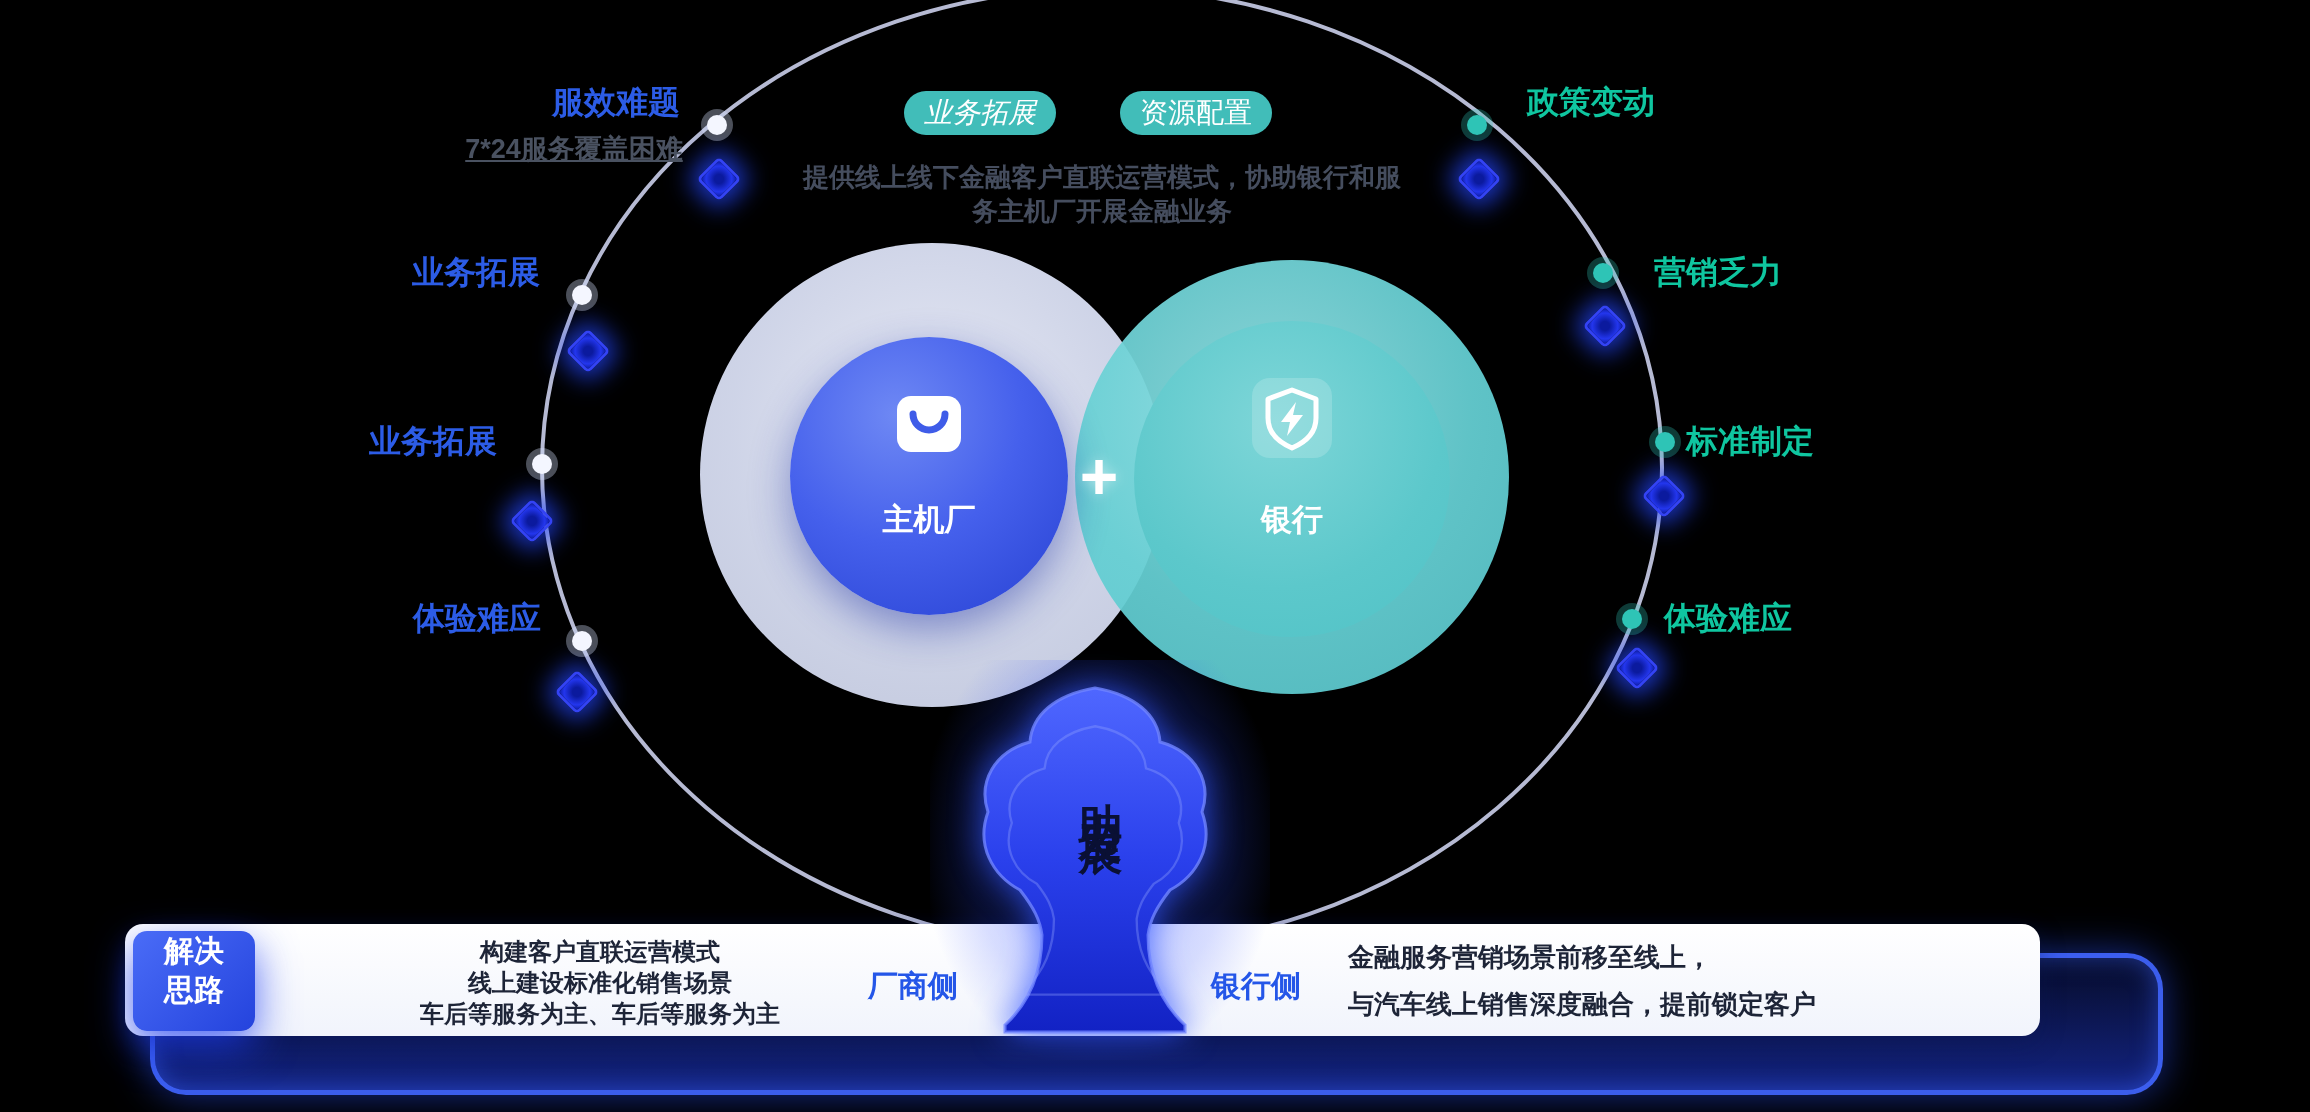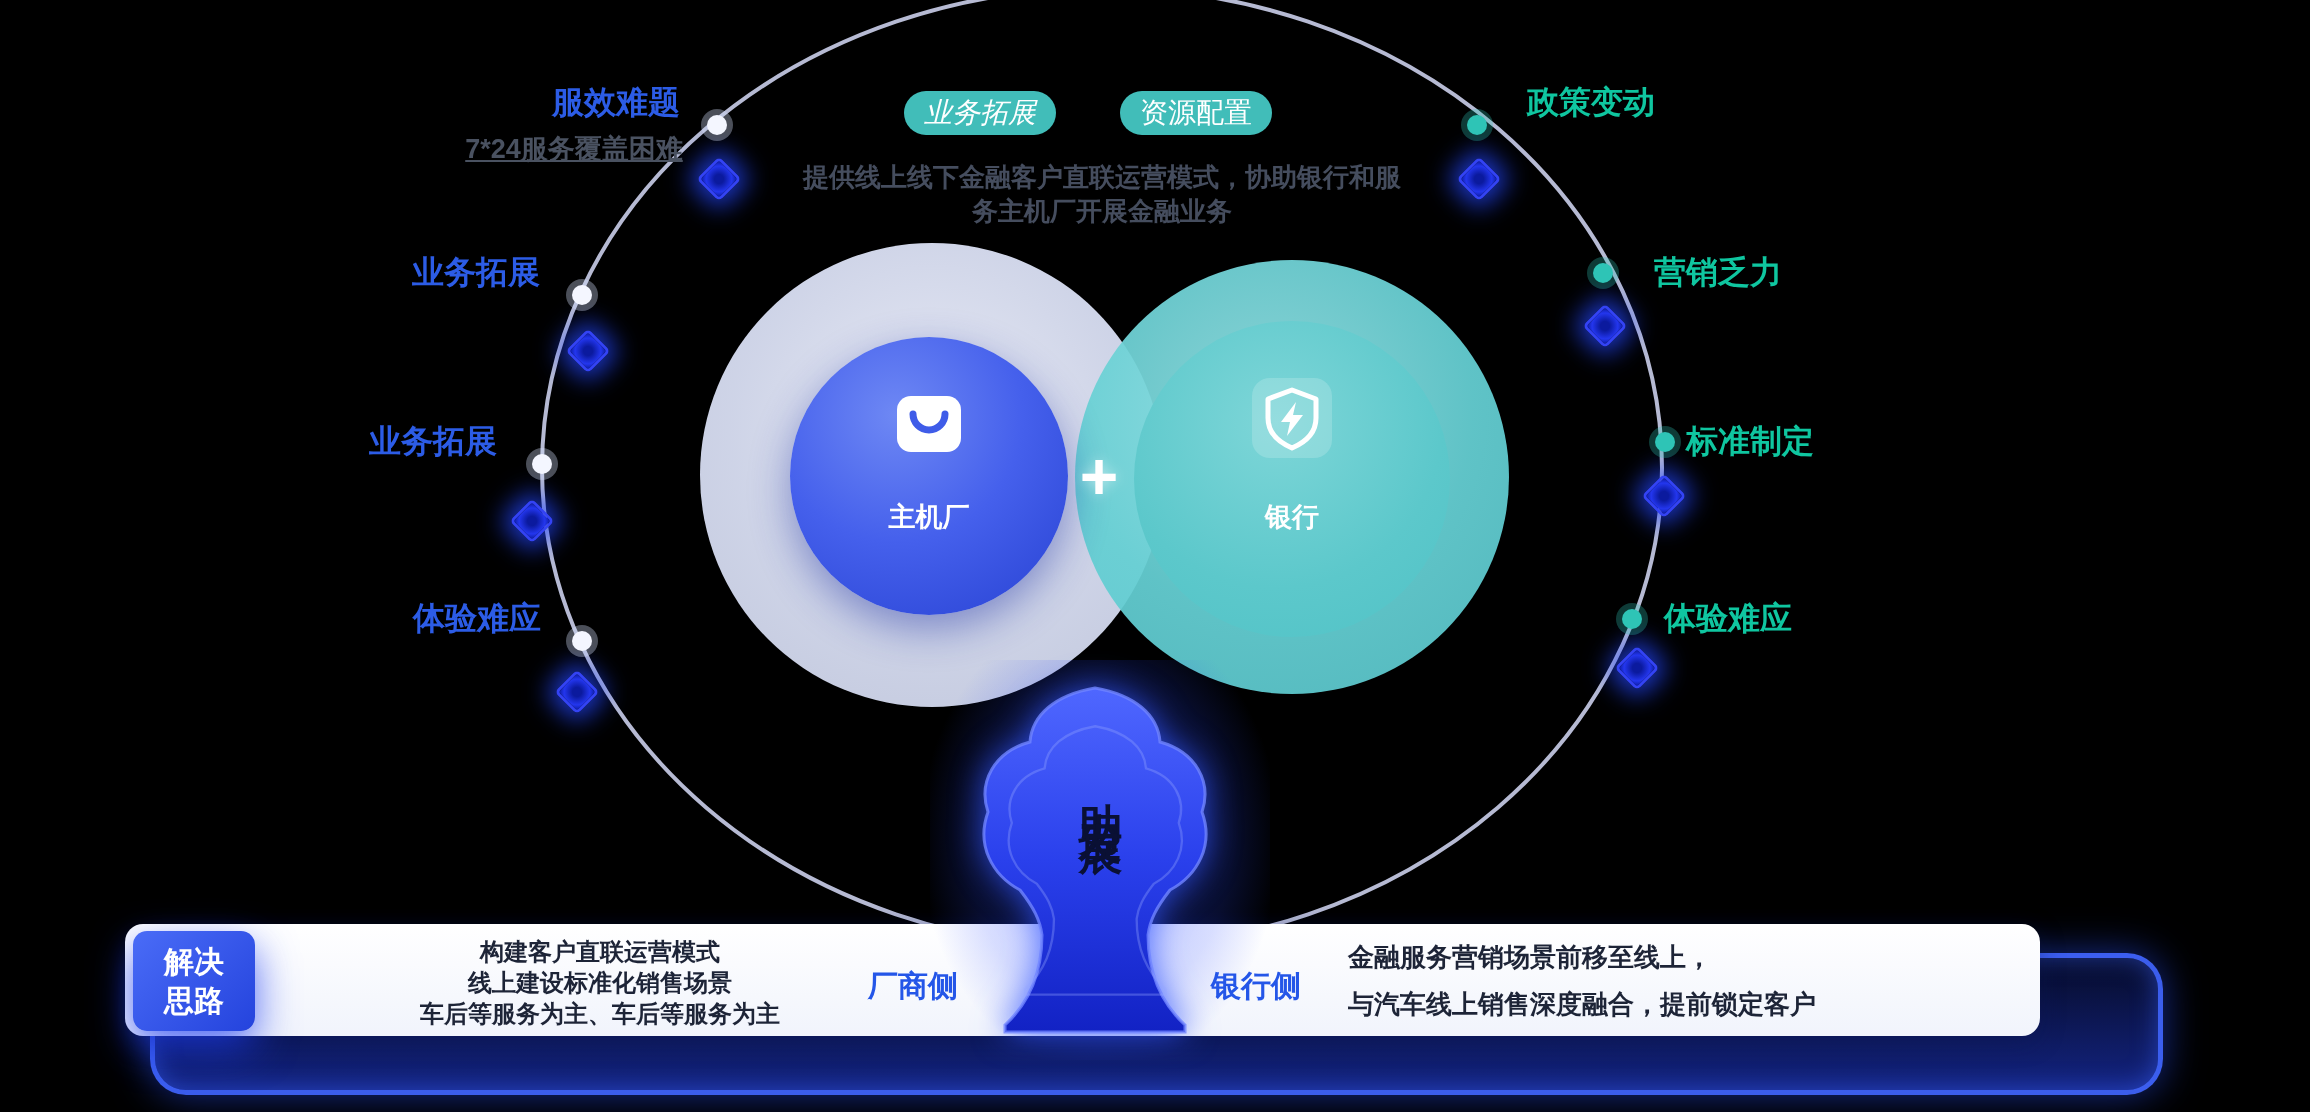--- a/index.html
+++ b/index.html
@@ -31,41 +31,41 @@
   .halo-circle{position:absolute;left:700px;top:243px;width:464px;height:464px;border-radius:50%;z-index:5;
         background:radial-gradient(circle at 50% 40%, rgba(240,243,255,0.96) 0%, rgba(224,230,251,0.92) 55%, rgba(219,226,250,0.88) 100%);}
   .teal-outer{position:absolute;left:1075px;top:260px;width:434px;height:434px;border-radius:50%;z-index:6;
         background:radial-gradient(circle at 45% 35%, rgba(148,223,226,0.95) 0%, rgba(101,207,211,0.94) 55%, rgba(88,199,205,0.92) 100%);}
   .teal-inner{position:absolute;left:1134px;top:321px;width:316px;height:316px;border-radius:50%;z-index:7;
         background:radial-gradient(circle at 45% 32%, #7ed6d8 0%, #5cc8cb 60%, #50c2c6 100%);}
   .blue-circle{position:absolute;left:790px;top:337px;width:278px;height:278px;border-radius:50%;z-index:8;
         background:radial-gradient(circle at 38% 28%, #6e88f4 0%, #4560ec 48%, #2741d2 100%);
         box-shadow:0 14px 40px rgba(20,40,160,0.45);}
   .circle-icon{position:absolute;z-index:9;}
-  .circle-label{position:absolute;width:200px;text-align:center;color:#fff;font-size:27px;font-weight:700;z-index:9;white-space:nowrap;}
+  .circle-label{position:absolute;width:200px;text-align:center;color:#fff;font-size:31px;font-weight:700;z-index:9;white-space:nowrap;}
   .plus-sign{position:absolute;left:1059px;top:436px;width:80px;height:80px;line-height:80px;text-align:center;
         color:#fff;font-size:66px;font-weight:600;z-index:10;text-shadow:0 0 14px rgba(255,255,255,0.55);}
 
   
   .trophy-glow{position:absolute;left:930px;top:660px;width:340px;height:400px;z-index:13;
         background:radial-gradient(ellipse at 50% 45%, rgba(45,75,255,0.45) 0%, rgba(45,75,255,0.18) 55%, rgba(45,75,255,0) 75%);}
   .trophy-svg{position:absolute;left:960px;top:680px;z-index:14;filter:drop-shadow(0 0 16px rgba(50,85,255,0.8));}
   .beacon-text{position:absolute;left:1072px;top:768px;z-index:15;writing-mode:vertical-rl;text-orientation:upright;
         font-size:44px;font-weight:800;letter-spacing:10px;color:#0a1034;}
 
   
   .bar-back{position:absolute;left:150px;top:953px;width:2003px;height:132px;border-radius:36px;z-index:11;
         border:5px solid rgba(62,98,245,0.95);
         background:linear-gradient(180deg, rgba(35,65,235,0.18) 0%, rgba(35,65,235,0.55) 100%);
         box-shadow:0 0 38px rgba(40,80,255,0.55), inset 0 0 24px rgba(60,100,255,0.5);}
   .bar-white{position:absolute;left:125px;top:924px;width:1915px;height:112px;border-radius:18px;z-index:12;
         background:linear-gradient(180deg,#ffffff 0%,#f1f4fc 100%);box-shadow:0 6px 24px rgba(10,20,80,0.35);}
   .bar-badge{position:absolute;left:133px;top:931px;width:122px;height:100px;border-radius:14px;z-index:13;
         background:linear-gradient(135deg,#4a6cf7 0%,#2443dd 100%);display:flex;flex-direction:column;
-        align-items:center;justify-content:center;color:#fff;font-size:30px;font-weight:700;line-height:1.3;
+        align-items:center;color:#fff;font-size:30px;font-weight:700;line-height:1.3;
         box-shadow:0 16px 40px rgba(30,60,240,0.75);}
   .bar-badge div{white-space:nowrap;}
   .mfr-lines{position:absolute;left:380px;top:936px;width:440px;text-align:center;z-index:13;}
   .mfr-lines div{font-size:24px;line-height:31px;color:#1d2437;font-weight:600;white-space:nowrap;}
   .side-label{position:absolute;top:966px;width:150px;text-align:center;font-size:30px;font-weight:700;color:#2456e8;z-index:13;white-space:nowrap;}
   .bank-lines{position:absolute;left:1348px;top:934px;z-index:13;}
   .bank-lines div{font-size:26px;line-height:47px;color:#1d2437;font-weight:600;white-space:nowrap;}
 </style>
 </head>
 <body>

